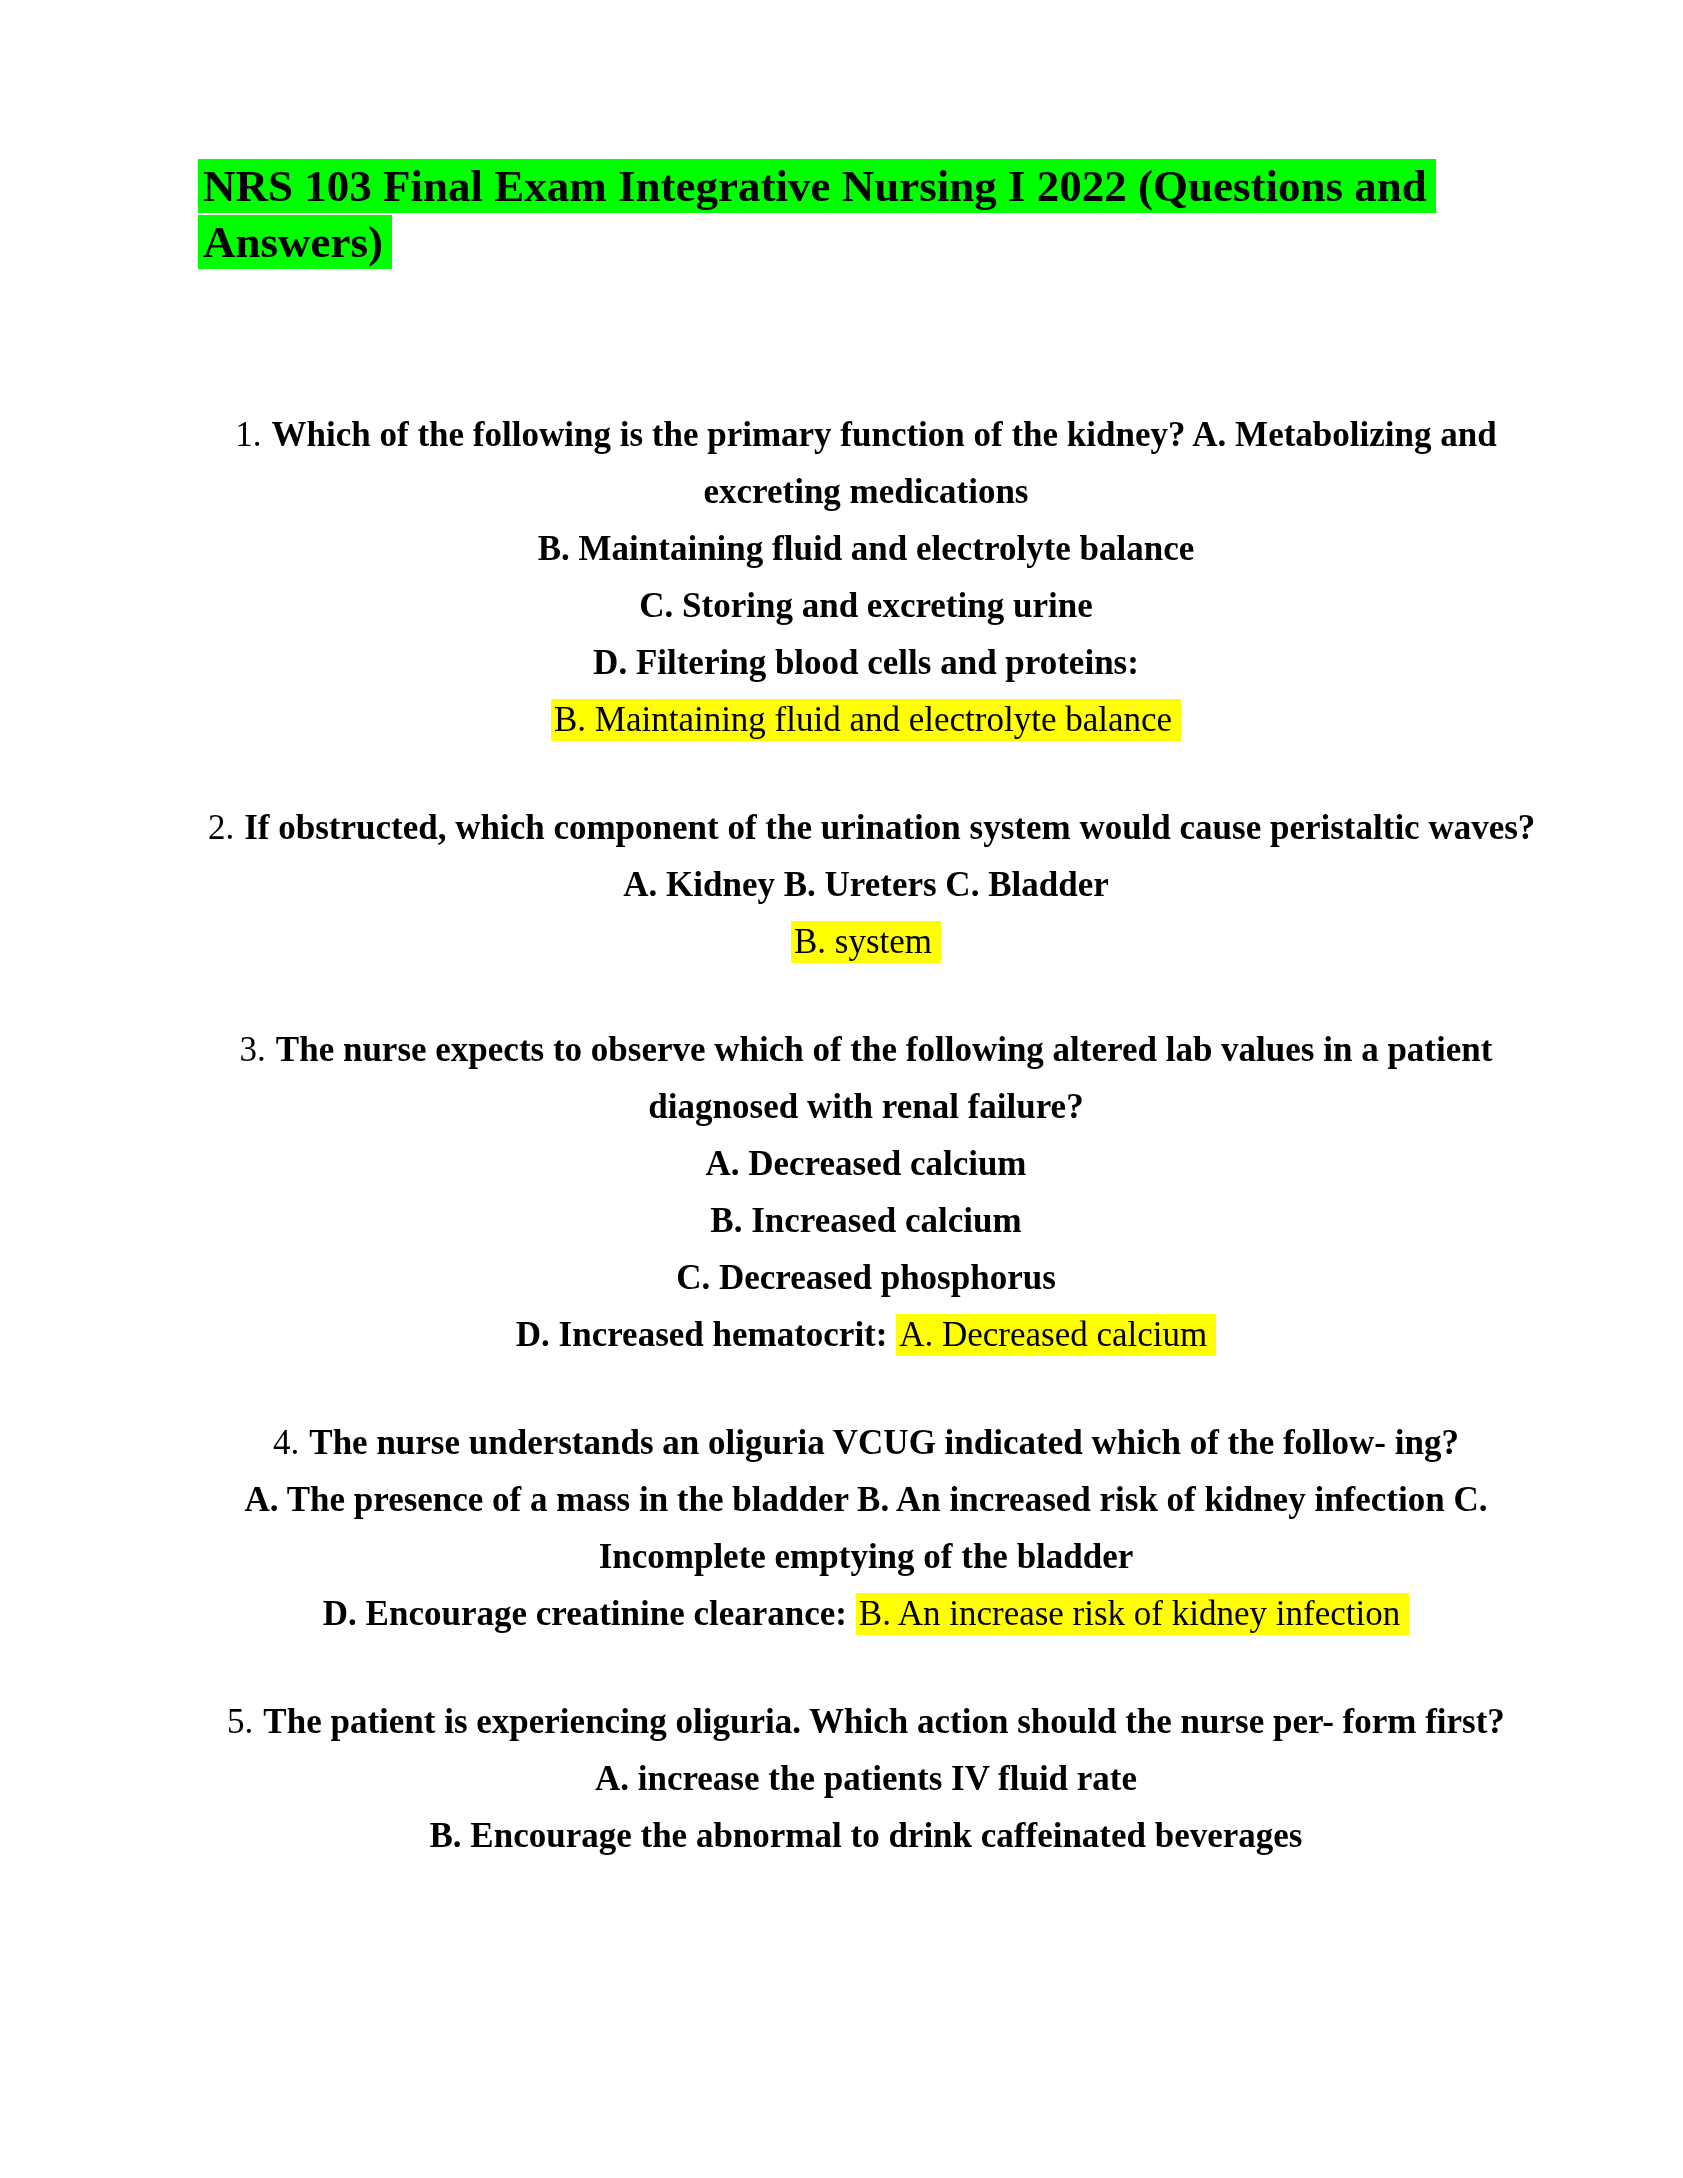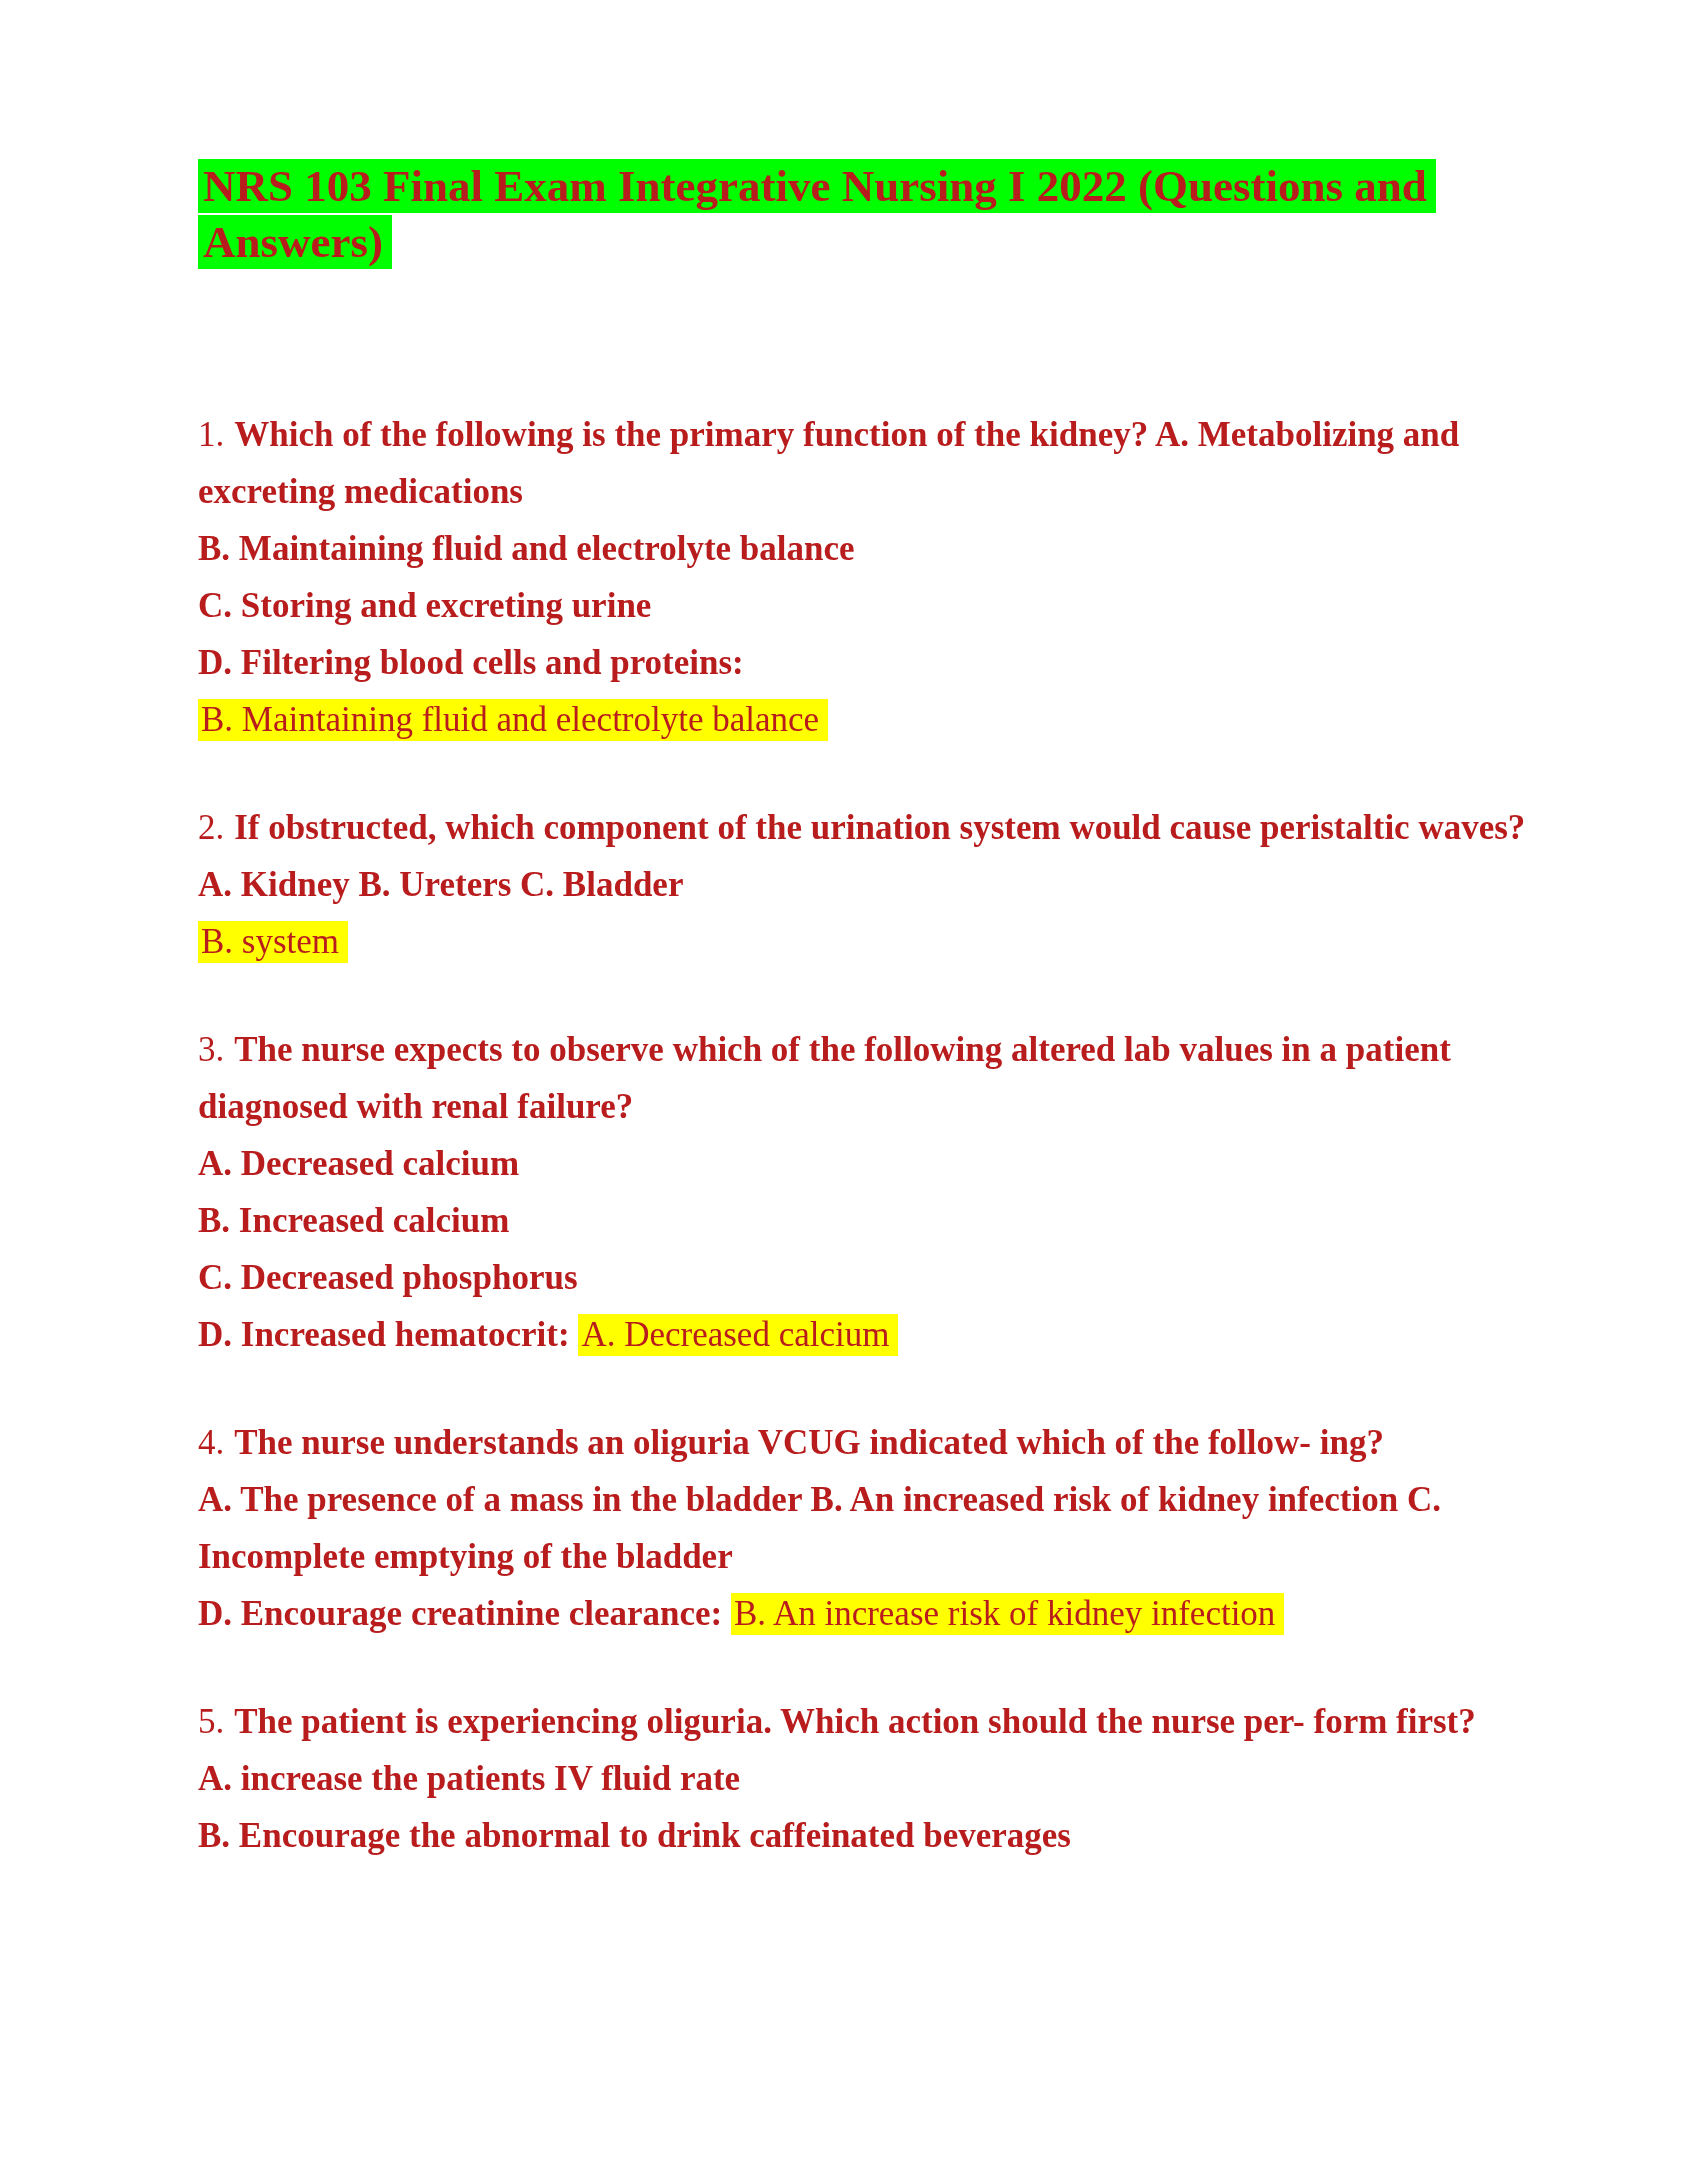--- a/index.html
+++ b/index.html
@@ -5,41 +5,42 @@
   html, body {
     margin: 0;
     padding: 0;
     background: #ffffff;
   }
   .page {
     position: relative;
     width: 1683px;
     height: 2128px;
     background: #ffffff;
-    color: #b91c1c;
+    color: #000000;
     font-family: "Liberation Serif", serif;
     box-sizing: border-box;
     padding: 158px 149px 0 198px;
     overflow: hidden;
   }
   .doc-title {
     margin: 0 0 136px 0;
     font-size: 45px;
     line-height: 56px;
     font-weight: bold;
     max-width: 1287px;
   }
   .hl-green {
     background: var(--hl-green, #00ff00);
     padding: 2px 9px 2px 5px;
     -webkit-box-decoration-break: clone;
     box-decoration-break: clone;
   }
   .question {
-    margin: 0;
+    margin: 10px;
+    text-align: center;
   }
   .question + .question {
     margin-top: 51px;
   }
   .line {
     font-size: 35px;
     line-height: 57px;
     font-weight: bold;
     white-space: nowrap;
   }

